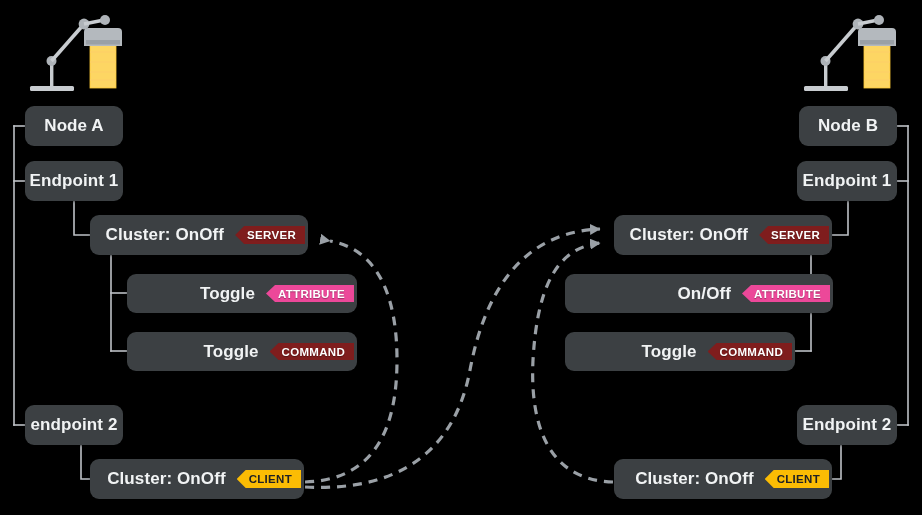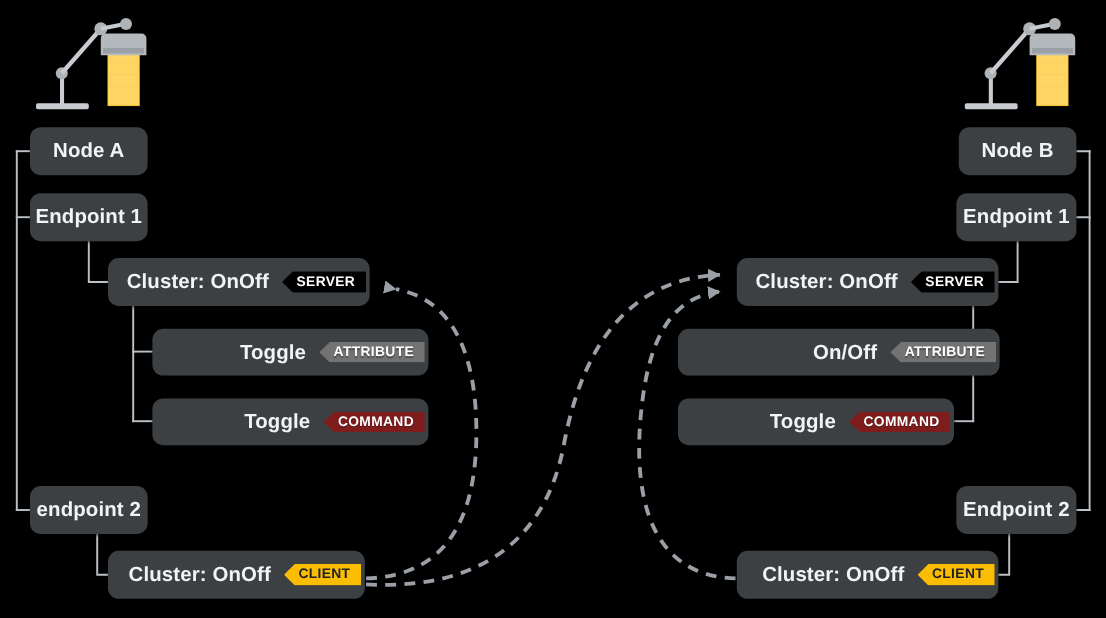--- a/index.html
+++ b/index.html
@@ -62,23 +62,23 @@
     height: 17px;
     padding: 0 9px 0 12px;
     font-size: 11.5px;
     font-weight: 700;
     letter-spacing: 0.3px;
     color: #ffffff;
     white-space: nowrap;
     clip-path: polygon(9px 0, 100% 0, 100% 100%, 9px 100%, 0 50%);
     text-shadow: 0 1px 1px rgba(0,0,0,.35);
   }
-  .badge.server  { background: #000000; }
+  .badge.server  { background: #7f1d1d; }
   .badge.client  { background: #fbbc04; color: #202124; text-shadow: none; }
-  .badge.attribute { background: #737373; }
+  .badge.attribute { background: #ec4899; }
   .badge.command   { background: #7f1d1d; }
 
   .badge.tall { height: 18px; }
 
   
   .lamp {
     position: absolute;
     z-index: 3;
   }
 </style>

